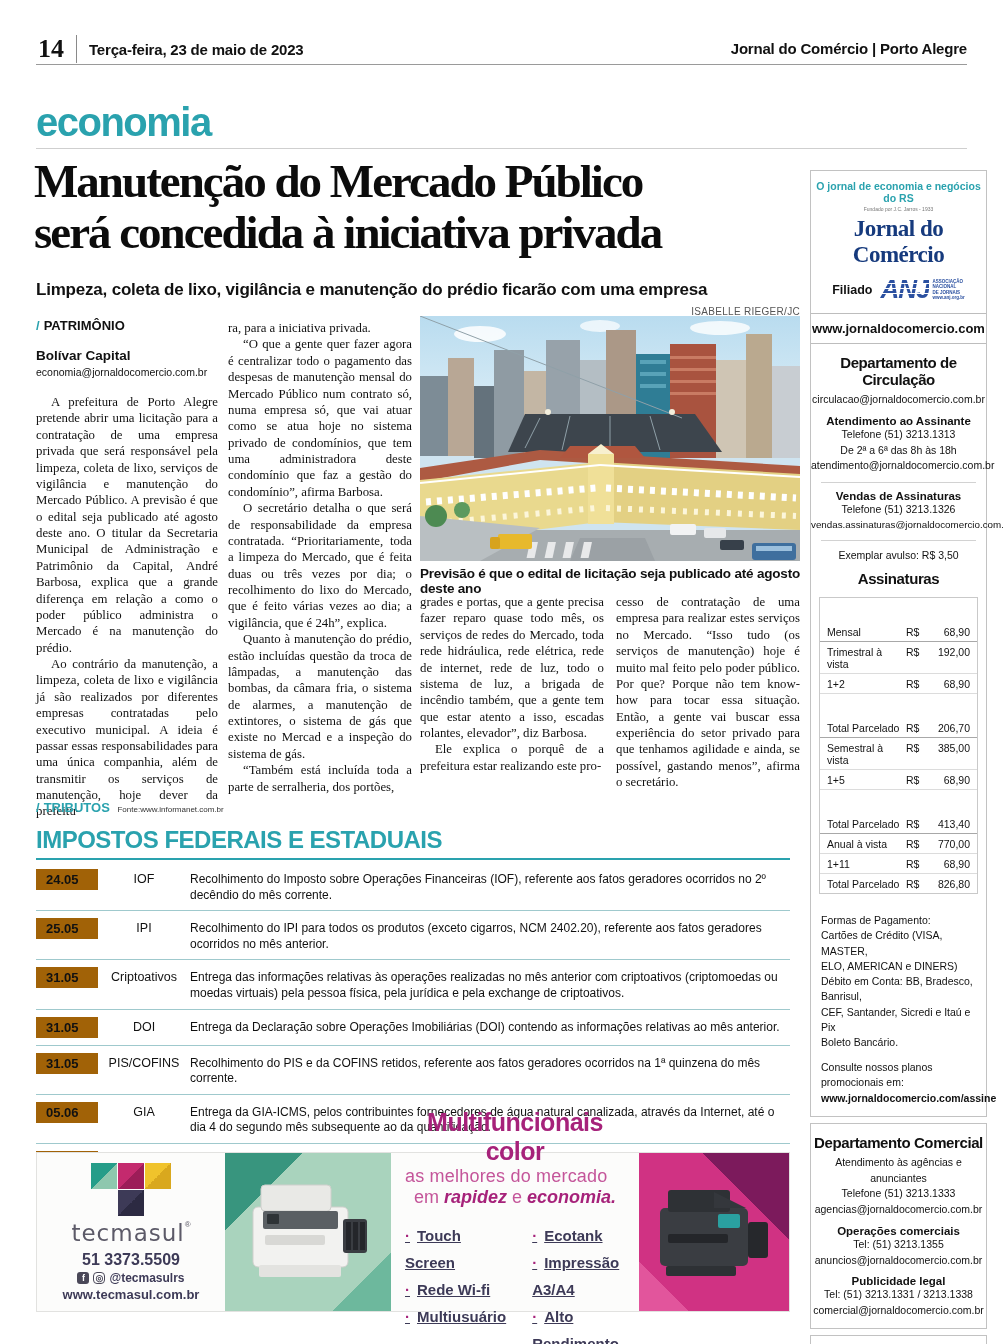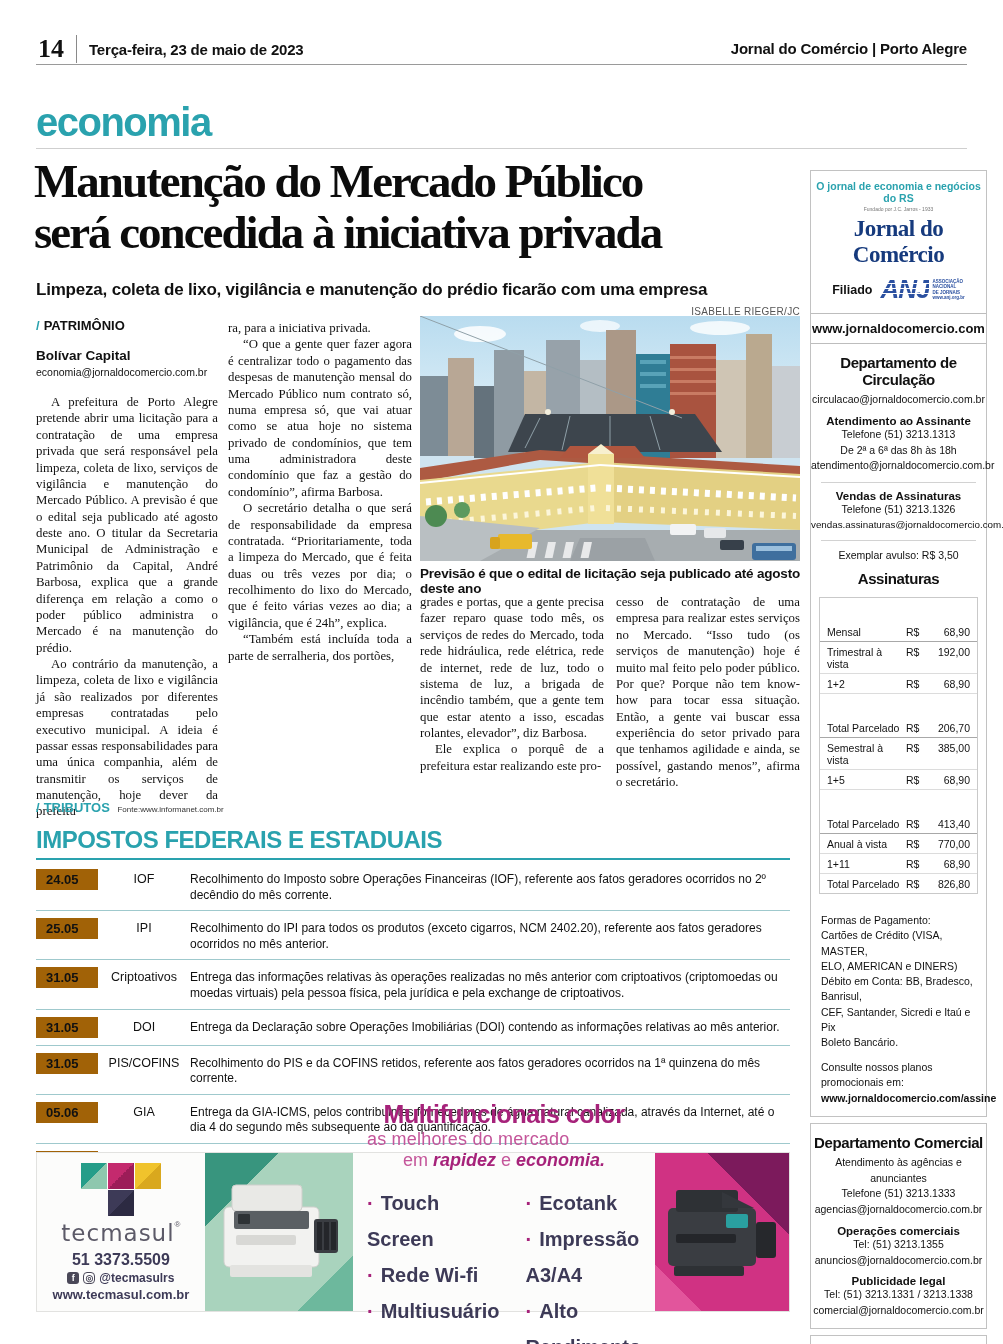--- a/index.html
+++ b/index.html
@@ -92,21 +92,21 @@
       linear-gradient(315deg,#6db89d 0%,#6db89d 18%,rgba(0,0,0,0) 18%),
       linear-gradient(#a9d3bd,#a9d3bd);
       display:flex;align-items:center;justify-content:center;}
   .ad-p3{flex:1;display:flex;flex-direction:column;justify-content:center;padding:0 14px;}
   .promo-title{color:#a6227a;font-weight:bold;font-size:25px;letter-spacing:-0.5px;text-align:center;}
   .promo-l2{color:#c4559a;font-size:18px;text-align:left;letter-spacing:0.2px;}
   .promo-l3{color:#c4559a;font-size:18px;text-align:center;}
   .promo-l3 b{color:#a6227a;font-style:italic;}
   .bullets{display:flex;gap:26px;margin-top:14px;justify-content:center;}
   .bullets ul{list-style:none;margin:0;padding:0;}
-  .bullets li{font-weight:bold;color:#3d3a57;font-size:20px;line-height:1.8;}
+  .bullets li{font-weight:bold;color:#3d3a57;font-size:15px;line-height:1.8;text-decoration:underline;}
   .bullets li::before{content:"·";color:#a6227a;font-weight:bold;margin-right:7px;}
   .ad-p4{width:150px;background:
       linear-gradient(225deg,#7c1a5c 0%,#7c1a5c 28%,rgba(0,0,0,0) 28%),
       linear-gradient(45deg,#e2559c 0%,#e2559c 16%,rgba(0,0,0,0) 16%),
       linear-gradient(#d03283,#d03283);
       display:flex;align-items:center;justify-content:center;}
 </style>
 </head>
 <body>
 
@@ -135,20 +135,21 @@
   <div class="abs byline-mail" style="left:36px;top:366px;">economia@jornaldocomercio.com.br</div>
 
   <div class="abs bodycol" style="left:36px;top:394px;width:182px;">
     <p>A prefeitura de Porto Alegre pretende abrir uma licitação para a contratação de uma empresa privada que será responsável pela limpeza, coleta de lixo, serviços de vigilância e manutenção do Mercado Público. A previsão é que o edital seja publicado até agosto deste ano. O titular da Secretaria Municipal de Administração e Patrimônio da Capital, André Barbosa, explica que a grande diferença em relação a como o poder público administra o Mercado é na manutenção do prédio.</p>
     <p>Ao contrário da manutenção, a limpeza, coleta de lixo e vigilância já são realizados por diferentes empresas contratadas pelo executivo municipal. A ideia é passar essas responsabilidades para uma única companhia, além de transmitir os serviços de manutenção, hoje dever da prefeitu-</p>
   </div>
   <div class="abs bodycol" style="left:228px;top:320px;width:184px;">
     <p class="noindent">ra, para a iniciativa privada.</p>
     <p>“O que a gente quer fazer agora é centralizar todo o pagamento das despesas de manutenção mensal do Mercado Público num contrato só, numa empresa só, que vai atuar como se atua hoje no sistema privado de condomínios, que tem uma administradora deste condomínio que faz a gestão do condomínio”, afirma Barbosa.</p>
     <p>O secretário detalha o que será de responsabilidade da empresa contratada. “Prioritariamente, toda a limpeza do Mercado, que é feita duas ou três vezes por dia; o recolhimento do lixo do Mercado, que é feito várias vezes ao dia; a vigilância, que é 24h”, explica.</p>
+    <p>Quanto à manutenção do prédio, estão incluídas questão da troca de lâmpadas, a manutenção das bombas, da câmara fria, o sistema de alarmes, a manutenção de extintores, o sistema de gás que existe no Mercad e  a inspeção do sistema de gás.</p>
     <p>“Também está incluída toda a parte de serralheria, dos portões,</p>
   </div>
 
   <div class="abs photo-credit" style="left:420px;top:306px;width:380px;">ISABELLE RIEGER/JC</div>
   <div class="abs photo-frame" style="left:420px;top:316px;">
     <svg width="380" height="245" viewBox="0 0 380 245">
       <defs>
         <linearGradient id="sky" x1="0" y1="0" x2="0" y2="1">
           <stop offset="0" stop-color="#b9dcef"></stop>
             <stop offset="1" stop-color="#e9f4fa"></stop>

